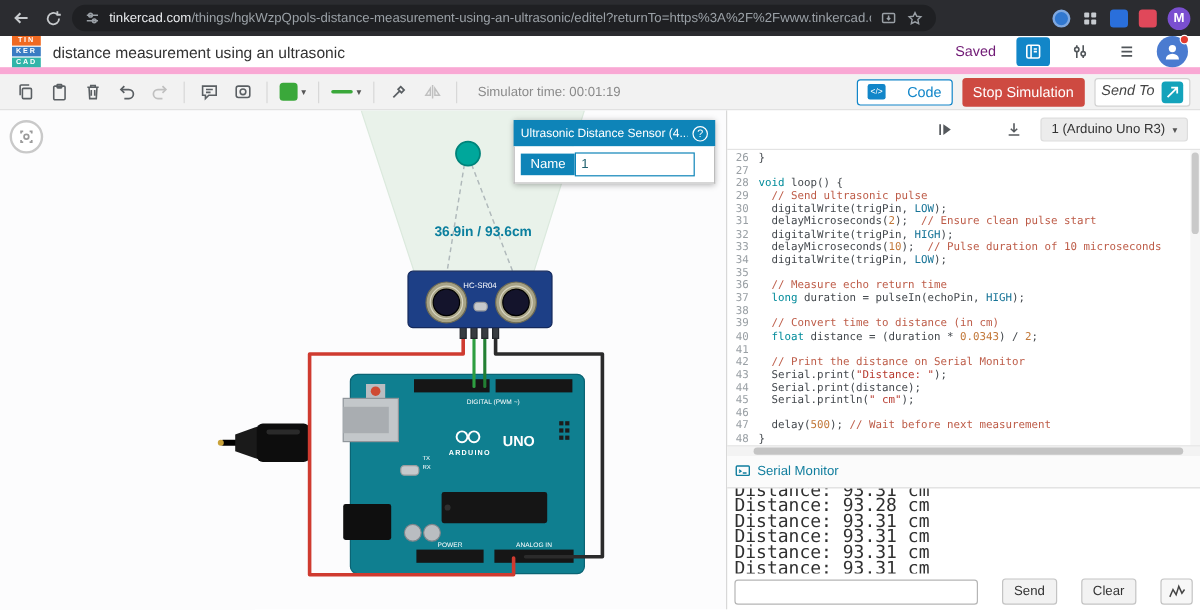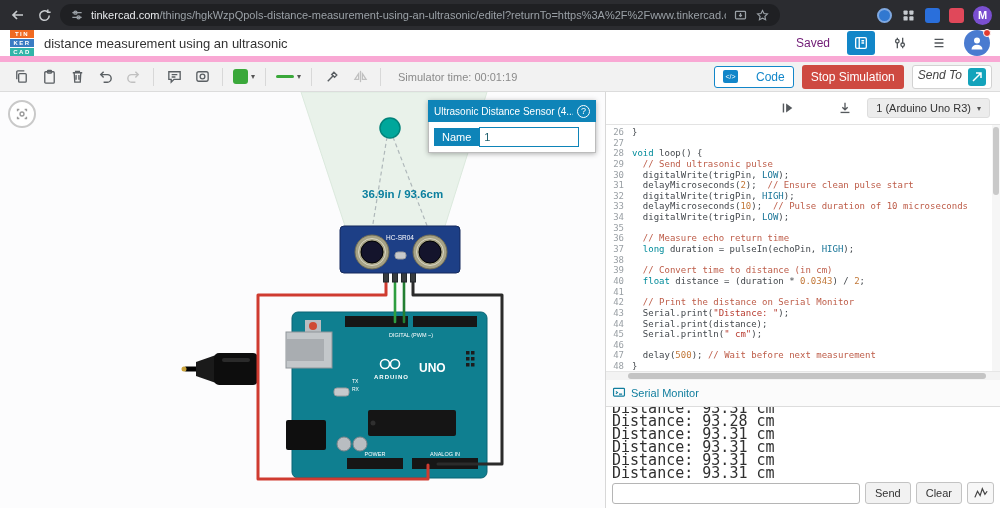--- a/index.html
+++ b/index.html
@@ -82,21 +82,21 @@
   .tok-b { color:#177497; }
   .vscroll { position:absolute; right:0; top:0; width:8px; height:100%; background:#f6f6f6; }
   .vthumb { position:absolute; top:2px; right:1px; width:6px; height:68px; background:#c9c9c9; border-radius:3px; }
   .hscroll { height:9px; background:#f3f3f3; border-top:1px solid #e6e6e6; position:relative; flex:none; }
   .hthumb { position:absolute; left:22px; top:1px; height:6px; width:358px; background:#c4c4c4; border-radius:3px; }
 
   .serial-header { height:27px; border-bottom:1px solid #ddd; background:#fbfbfb; display:flex; align-items:center; gap:5px; padding:0 6px; color:#117e9e; font-size:11px; flex:none; }
   .serial-output { flex:1; overflow:hidden; padding:0 6px; }
   #serial-lines { margin-top:-5px; }
   .serial-line { font-family:"DejaVu Sans Mono",monospace; font-size:15px; line-height:13px; color:#303030; white-space:pre; }
-  .serial-input-row { height:30px; display:flex; align-items:center; gap:5px; padding:0 6px; flex:none; }
+  .serial-input-row { height:30px; display:flex; align-items:center; gap:20px; padding:0 6px; flex:none; }
   .serial-input { flex:1; height:21px; border:1px solid #b5b5b5; border-radius:3px; font-size:11px; padding:0 5px; outline:none; }
   .btn-small { height:22px; padding:0 9px; background:#f2f2f2; border:1px solid #c3c3c3; border-radius:3px; font-size:11px; color:#333; white-space:nowrap; }
   .graph-btn { width:27px; height:22px; background:#f7f7f7; border:1px solid #c3c3c3; border-radius:3px; display:flex; align-items:center; justify-content:center; color:#444; }
 
   svg.i { display:block; }
 </style>
 </head>
 <body>
 
 <div class="browser-bar">

